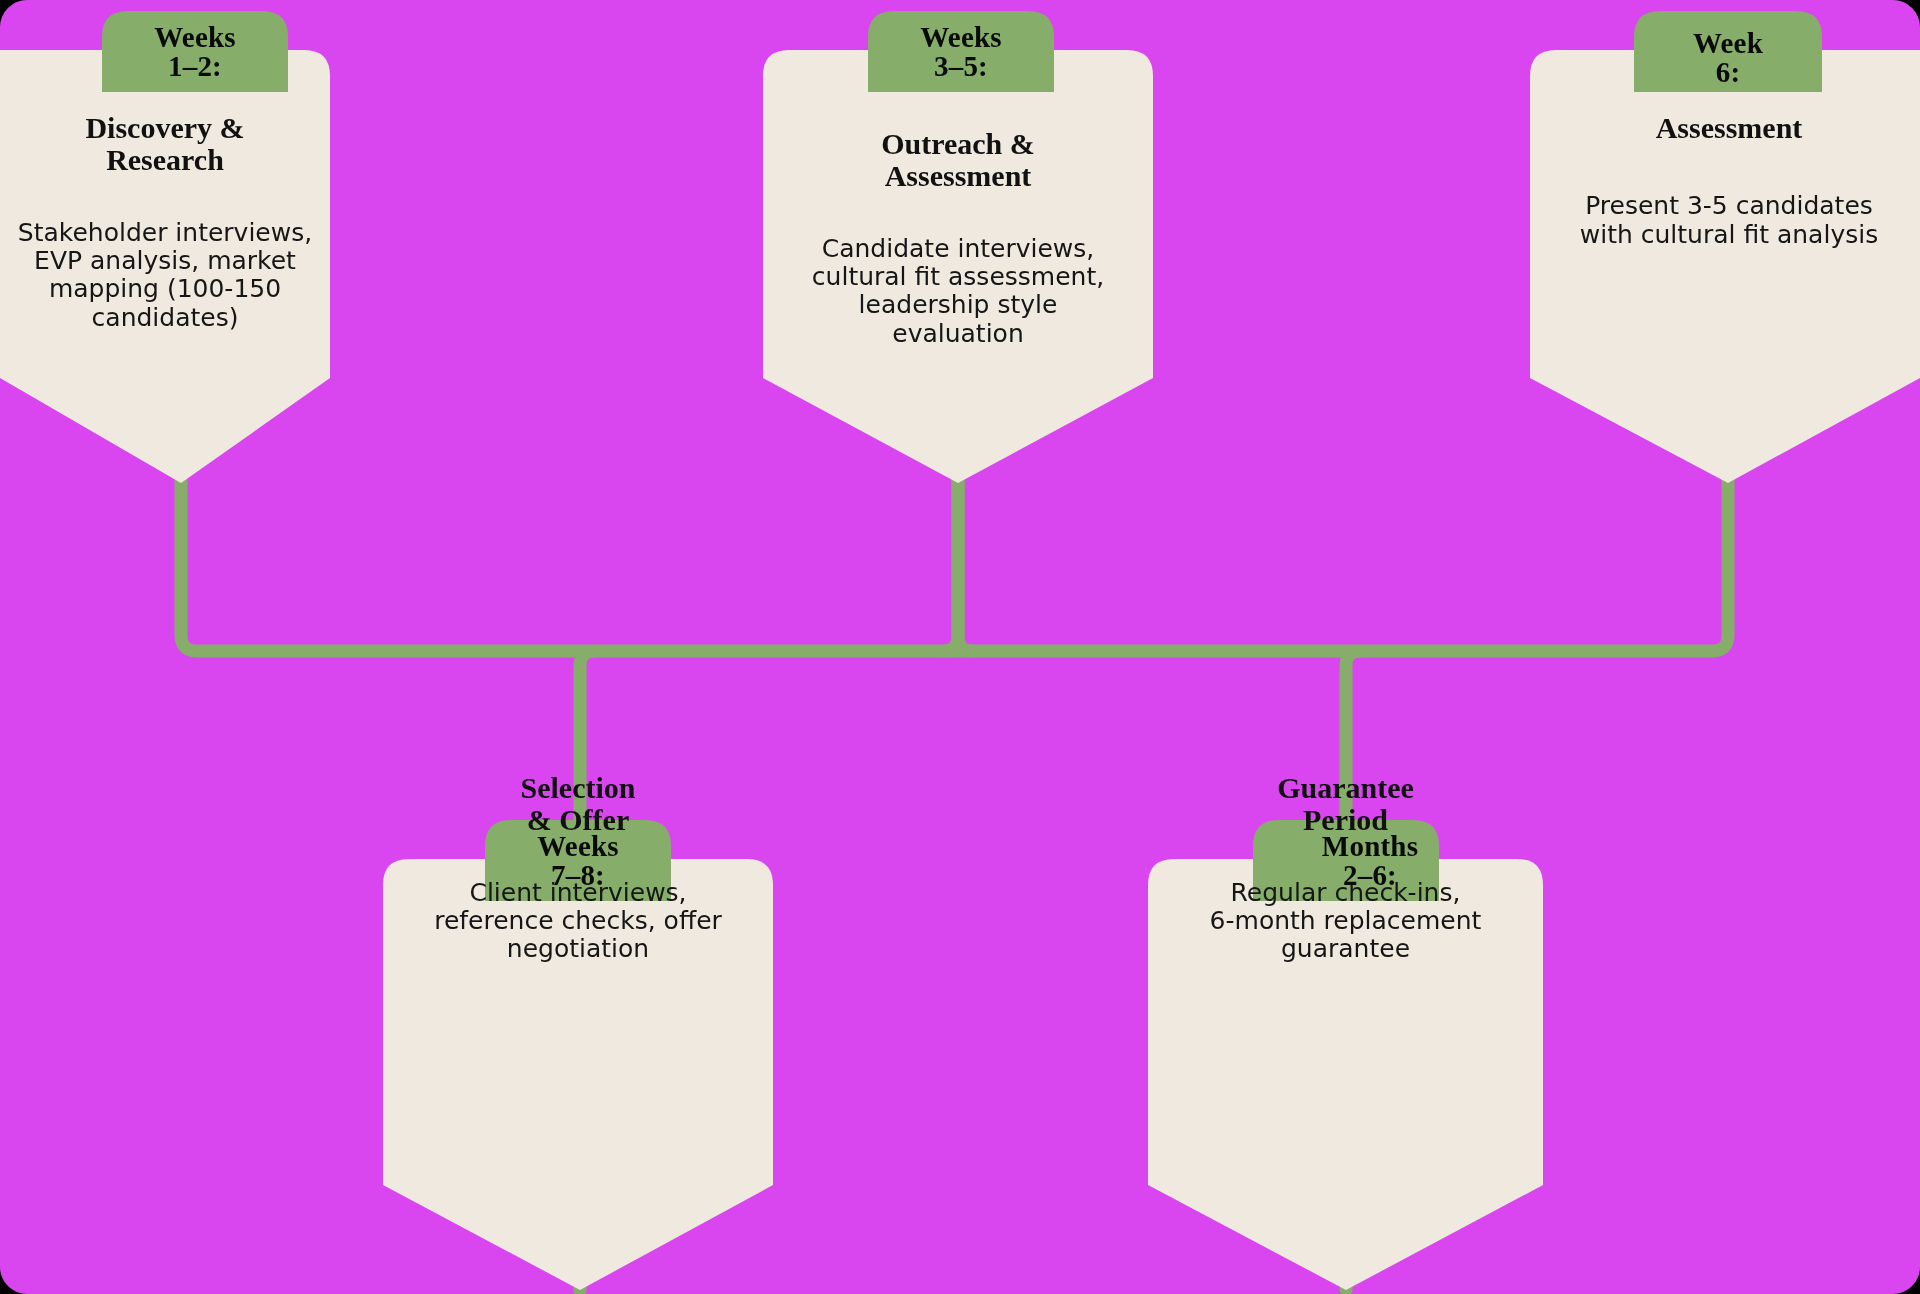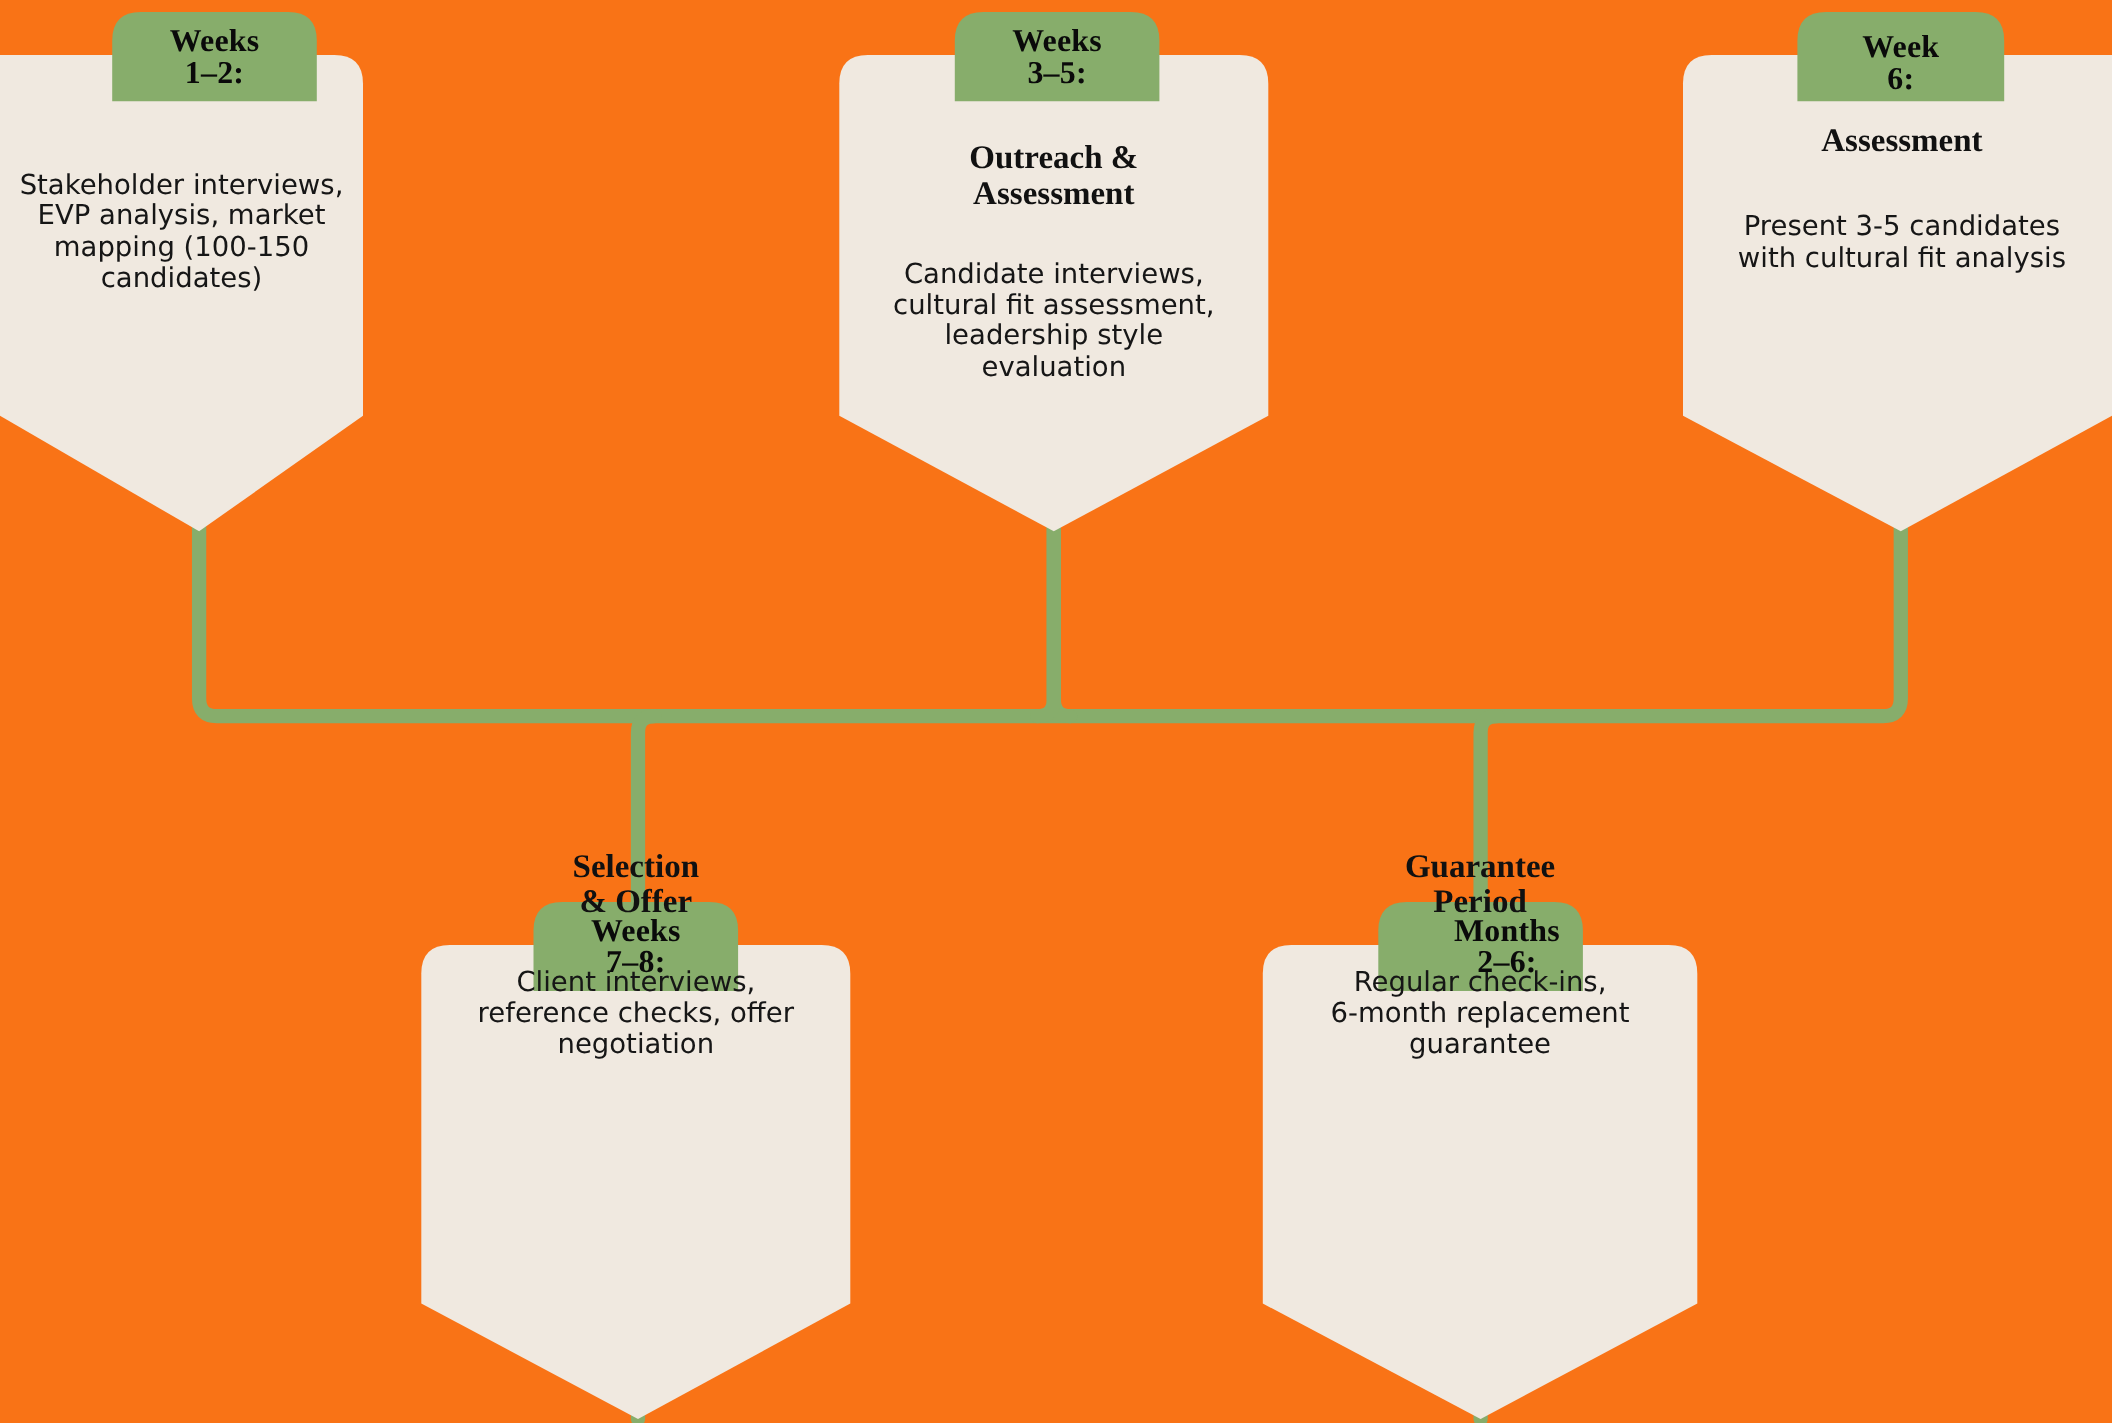--- a/index.html
+++ b/index.html
@@ -10,21 +10,22 @@
   body {
     width: 1920px;
     height: 1294px;
     overflow: hidden;
     font-family: "Liberation Sans", sans-serif;
   }
   #stage {
     position: relative;
     width: 1920px;
     height: 1294px;
-    background: #f97316;
+    background: #d946ef;
+    border-radius: 27px;
   }
   svg.layer {
     position: absolute;
     left: 0;
     top: 0;
     width: 1920px;
     height: 1294px;
   }
   .node-tab {
     position: absolute;
@@ -117,20 +118,22 @@
   <div class="node-tab" style="left:1634px; top:17px; width:188px; height:81px;">Week
 6:</div>
 
   <div class="node-tab" style="left:485px; top:820px; width:186px; height:81px;">Weeks
 7–8:</div>
 
   <div class="node-tab" style="left:1253px; top:820px; width:186px; height:81px;padding-left:48px;">Months
 2–6:</div>
 
   <div class="node-text" style="left:8px; top:112px; width:314px;">
+    <p class="node-title">Discovery &amp;
+Research</p>
     <p class="node-desc" style="margin-top:42px;">Stakeholder interviews,
 EVP analysis, market
 mapping (100-150
 candidates)</p>
   </div>
 
   <div class="node-text" style="left:771px; top:112px; width:374px;margin-top:16px;">
     <p class="node-title">Outreach &amp;
 Assessment</p>
     <p class="node-desc" style="margin-top:42px;">Candidate interviews,

